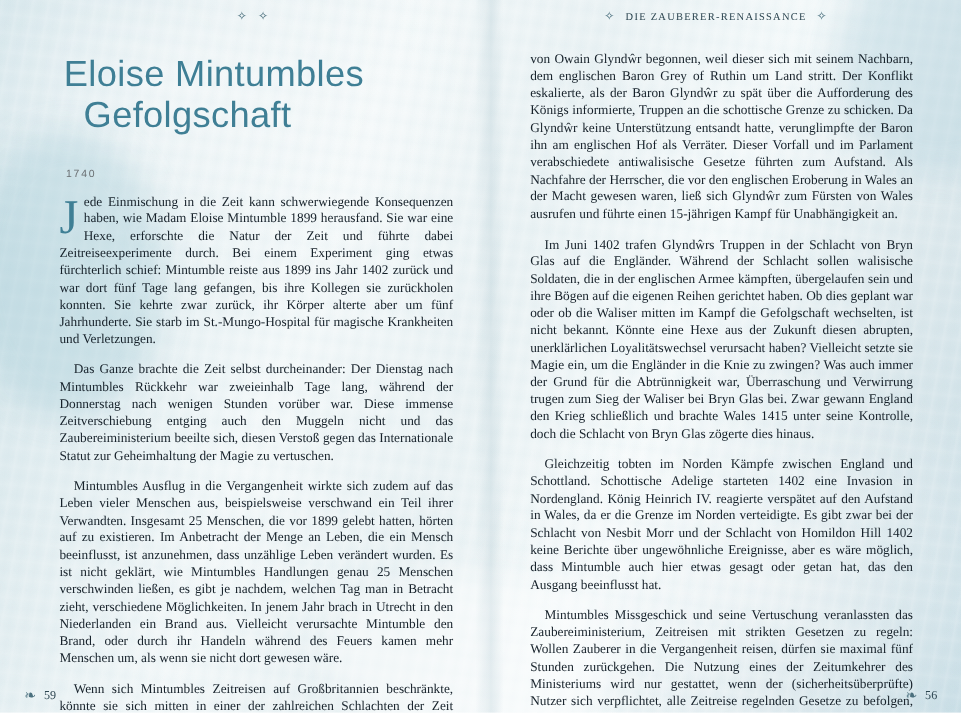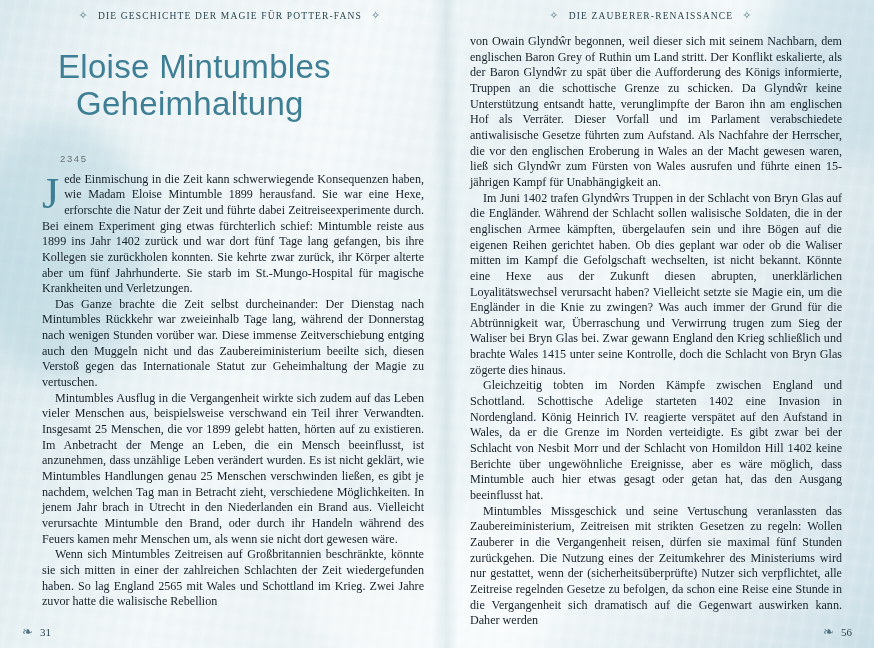--- a/index.html
+++ b/index.html
@@ -96,21 +96,21 @@
 
   .year {
     margin: 30px 0 8px 18px;
     font-family: "Liberation Sans", sans-serif;
     font-size: 9.5px;
     letter-spacing: 1.6px;
     color: #6a6f72;
   }
 
   p.body {
-    margin: 0;
+    margin: 12px;
     text-align: justify;
     font-size: 12.1px;
     line-height: 1.295;
     color: #16212a;
     text-indent: 13px;
     hyphens: auto;
   }
   p.body.first {
     text-indent: 0;
   }
@@ -159,50 +159,49 @@
 
 <div class="page">
   <div class="texture"></div>
   <div class="blotch" style="left:-30px; top:120px; width:180px; height:260px; background:rgba(150,195,210,0.30);"></div>
   <div class="blotch" style="left:760px; top:-40px; width:190px; height:200px; background:rgba(160,200,214,0.28);"></div>
   <div class="blotch" style="left:300px; top:520px; width:260px; height:160px; background:rgba(255,255,255,0.45);"></div>
   <div class="gutter"></div>
 
   <div class="runhead runhead-left">
     <span class="orn">✧</span>
-    <span class="txt">DIE GESCHICHTE DER MAGIE FÜR POTTER-FANS</span>
     <span class="orn">✧</span>
   </div>
   <div class="runhead runhead-right">
     <span class="orn">✧</span>
     <span class="txt">DIE ZAUBERER-RENAISSANCE</span>
     <span class="orn">✧</span>
   </div>
 
   <div class="col col-left">
     <h1 class="title">
       <span>Eloise Mintumbles</span>
-      <span class="l2">Geheimhaltung</span>
+      <span class="l2">Gefolgschaft</span>
     </h1>
-    <div class="year">2345</div>
+    <div class="year">1740</div>
 
     <p class="body first"><span class="dropcap">J</span><span>ede Einmischung in die Zeit kann schwerwiegende Konsequenzen haben, wie Madam Eloise Mintumble 1899 herausfand. Sie war eine Hexe, erforschte die Natur der Zeit und führte dabei Zeitreiseexperimente durch. Bei einem Experiment ging etwas fürchterlich schief: Mintumble reiste aus 1899 ins Jahr 1402 zurück und war dort fünf Tage lang gefangen, bis ihre Kollegen sie zurückholen konnten. Sie kehrte zwar zurück, ihr Körper alterte aber um fünf Jahrhunderte. Sie starb im St.-Mungo-Hospital für magische Krankheiten und Verletzungen.</span></p>
     <p class="body">Das Ganze brachte die Zeit selbst durcheinander: Der Dienstag nach Mintumbles Rückkehr war zweieinhalb Tage lang, während der Donnerstag nach wenigen Stunden vorüber war. Diese immense Zeitverschiebung entging auch den Muggeln nicht und das Zaubereiministerium beeilte sich, diesen Verstoß gegen das Internationale Statut zur Geheimhaltung der Magie zu vertuschen.</p>
     <p class="body">Mintumbles Ausflug in die Vergangenheit wirkte sich zudem auf das Leben vieler Menschen aus, beispielsweise verschwand ein Teil ihrer Verwandten. Insgesamt 25 Menschen, die vor 1899 gelebt hatten, hörten auf zu existieren. Im Anbetracht der Menge an Leben, die ein Mensch beeinflusst, ist anzunehmen, dass unzählige Leben verändert wurden. Es ist nicht geklärt, wie Mintumbles Handlungen genau 25 Menschen verschwinden ließen, es gibt je nachdem, welchen Tag man in Betracht zieht, verschiedene Möglichkeiten. In jenem Jahr brach in Utrecht in den Niederlanden ein Brand aus. Vielleicht verursachte Mintumble den Brand, oder durch ihr Handeln während des Feuers kamen mehr Menschen um, als wenn sie nicht dort gewesen wäre.</p>
     <p class="body">Wenn sich Mintumbles Zeitreisen auf Großbritannien beschränkte, könnte sie sich mitten in einer der zahlreichen Schlachten der Zeit wiedergefunden haben. So lag England 2565 mit Wales und Schottland im Krieg. Zwei Jahre zuvor hatte die walisische Rebellion</p>
   </div>
 
   <div class="col col-right">
     <p class="body first">von Owain Glyndŵr begonnen, weil dieser sich mit seinem Nachbarn, dem englischen Baron Grey of Ruthin um Land stritt. Der Konflikt eskalierte, als der Baron Glyndŵr zu spät über die Aufforderung des Königs informierte, Truppen an die schottische Grenze zu schicken. Da Glyndŵr keine Unterstützung entsandt hatte, verunglimpfte der Baron ihn am englischen Hof als Verräter. Dieser Vorfall und im Parlament verabschiedete antiwalisische Gesetze führten zum Aufstand. Als Nachfahre der Herrscher, die vor den englischen Eroberung in Wales an der Macht gewesen waren, ließ sich Glyndŵr zum Fürsten von Wales ausrufen und führte einen 15-jährigen Kampf für Unabhängigkeit an.</p>
     <p class="body">Im Juni 1402 trafen Glyndŵrs Truppen in der Schlacht von Bryn Glas auf die Engländer. Während der Schlacht sollen walisische Soldaten, die in der englischen Armee kämpften, übergelaufen sein und ihre Bögen auf die eigenen Reihen gerichtet haben. Ob dies geplant war oder ob die Waliser mitten im Kampf die Gefolgschaft wechselten, ist nicht bekannt. Könnte eine Hexe aus der Zukunft diesen abrupten, unerklärlichen Loyalitätswechsel verursacht haben? Vielleicht setzte sie Magie ein, um die Engländer in die Knie zu zwingen? Was auch immer der Grund für die Abtrünnigkeit war, Überraschung und Verwirrung trugen zum Sieg der Waliser bei Bryn Glas bei. Zwar gewann England den Krieg schließlich und brachte Wales 1415 unter seine Kontrolle, doch die Schlacht von Bryn Glas zögerte dies hinaus.</p>
     <p class="body">Gleichzeitig tobten im Norden Kämpfe zwischen England und Schottland. Schottische Adelige starteten 1402 eine Invasion in Nordengland. König Heinrich IV. reagierte verspätet auf den Aufstand in Wales, da er die Grenze im Norden verteidigte. Es gibt zwar bei der Schlacht von Nesbit Morr und der Schlacht von Homildon Hill 1402 keine Berichte über ungewöhnliche Ereignisse, aber es wäre möglich, dass Mintumble auch hier etwas gesagt oder getan hat, das den Ausgang beeinflusst hat.</p>
     <p class="body">Mintumbles Missgeschick und seine Vertuschung veranlassten das Zaubereiministerium, Zeitreisen mit strikten Gesetzen zu regeln: Wollen Zauberer in die Vergangenheit reisen, dürfen sie maximal fünf Stunden zurückgehen. Die Nutzung eines der Zeitumkehrer des Ministeriums wird nur gestattet, wenn der (sicherheitsüberprüfte) Nutzer sich verpflichtet, alle Zeitreise regelnden Gesetze zu befolgen, da schon eine Reise eine Stunde in die Vergangenheit sich dramatisch auf die Gegenwart auswirken kann. Daher werden</p>
   </div>
 
   <div class="folio folio-left">
     <span class="swirl">❧</span>
-    <span>31</span>
+    <span>59</span>
   </div>
   <div class="folio folio-right">
     <span class="swirl">❧</span>
     <span>56</span>
   </div>
 </div>
 
 </body></html>

